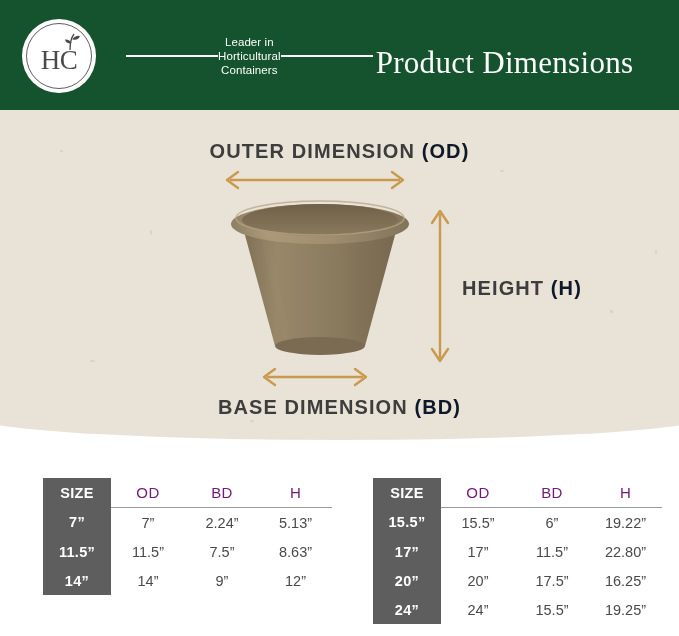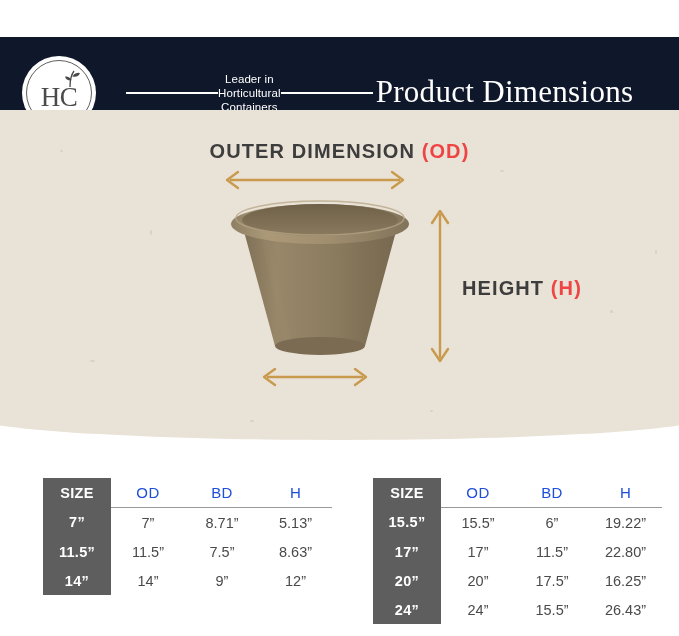--- a/index.html
+++ b/index.html
@@ -14,22 +14,21 @@
     overflow: hidden;
     font-family: "Liberation Sans", sans-serif;
     -webkit-font-smoothing: antialiased;
   }
 
   
   #header-bar {
     position: absolute;
     left: 0; top: 0;
     width: 679px; height: 110px;
-    background: #0f172a;
-    margin-top: 37px;
+    background: #14532d;
   }
   #brand-block {
     position: absolute;
     left: 22px; top: 18px;
     width: 300px; height: 76px;
     display: flex;
     align-items: center;
   }
   #brand-logo {
     width: 74px; height: 74px;
@@ -78,21 +77,21 @@
     color: #ffffff;
     font-size: 11.5px;
     line-height: 14px;
     text-align: center;
     padding: 5px 0 5px 0;
     white-space: pre-line;
     letter-spacing: 0.1px;
   }
   #page-title {
     position: absolute;
-    left: 330px; top: 0;
+    left: 330px; top: 8px;
     width: 349px; height: 110px;
     display: flex;
     align-items: center;
     justify-content: center;
     color: #ffffff;
     font-family: "Liberation Serif", serif;
     font-size: 31px;
     letter-spacing: 0.3px;
   }
 
@@ -119,21 +118,21 @@
   }
 
   .dim-label {
     position: absolute;
     font-size: 20px;
     font-weight: bold;
     letter-spacing: 1.1px;
     color: #3d3d3d;
     white-space: nowrap;
   }
-  .dim-label .code { color: #ef4444; }
+  .dim-label .code { color: #0f172a; }
 
   #od-label { left: 0; width: 679px; top: 30px; text-align: center; }
   #bd-label { left: 0; width: 679px; top: 286px; text-align: center; }
   #h-label  { left: 462px; top: 167px; }
 
   .arrow-svg { position: absolute; }
   #od-arrow { left: 222px; top: 60px; }
   #bd-arrow { left: 259px; top: 257px; }
   #h-arrow  { left: 428px; top: 96px; }
 
@@ -179,21 +178,21 @@
   .size-table td.size-cell {
     background: #5e5e5e;
     color: #ffffff;
     font-weight: bold;
     letter-spacing: .3px;
   }
   .size-table thead th.col-head {
     border-bottom: 1.2px solid #9a9a9a;
     font-weight: normal;
     font-size: 15px;
-    color: #1d4ed8;
+    color: #701a75;
   }
 </style>
 </head>
 <body>
 
 <div id="header-bar">
 
   <div id="brand-block">
 
     <div id="brand-logo">
@@ -284,20 +283,24 @@
   <div class="dim-label" id="h-label">
     <span>HEIGHT</span>
     <span class="code">(H)</span>
   </div>
 
   <svg class="arrow-svg" id="bd-arrow" width="112" height="20" viewBox="0 0 112 20">
     <line x1="8" y1="10" x2="104" y2="10" stroke="#c99a4e" stroke-width="2.4"></line>
     <polyline points="16,2 5,10 16,18" fill="none" stroke="#c99a4e" stroke-width="2.4" stroke-linecap="round" stroke-linejoin="round"></polyline>
     <polyline points="96,2 107,10 96,18" fill="none" stroke="#c99a4e" stroke-width="2.4" stroke-linecap="round" stroke-linejoin="round"></polyline>
   </svg>
+  <div class="dim-label" id="bd-label">
+    <span>BASE DIMENSION</span>
+    <span class="code">(BD)</span>
+  </div>
 </div>
 
 <div class="size-table" id="table-left">
   <table>
     <colgroup>
         <col class="c-size">
         <col class="c-od">
         <col class="c-bd">
         <col class="c-h">
       </colgroup>
@@ -306,21 +309,21 @@
         <th class="size-head">SIZE</th>
         <th class="col-head">OD</th>
         <th class="col-head">BD</th>
         <th class="col-head">H</th>
       </tr>
     </thead>
     <tbody>
       <tr>
         <td class="size-cell">7”</td>
         <td>7”</td>
-        <td>8.71”</td>
+        <td>2.24”</td>
         <td>5.13”</td>
       </tr>
       <tr>
         <td class="size-cell">11.5”</td>
         <td>11.5”</td>
         <td>7.5”</td>
         <td>8.63”</td>
       </tr>
       <tr>
         <td class="size-cell">14”</td>
@@ -364,17 +367,17 @@
       <tr>
         <td class="size-cell">20”</td>
         <td>20”</td>
         <td>17.5”</td>
         <td>16.25”</td>
       </tr>
       <tr>
         <td class="size-cell">24”</td>
         <td>24”</td>
         <td>15.5”</td>
-        <td>26.43”</td>
+        <td>19.25”</td>
       </tr>
     </tbody>
   </table>
 </div>
 
 </body></html>

